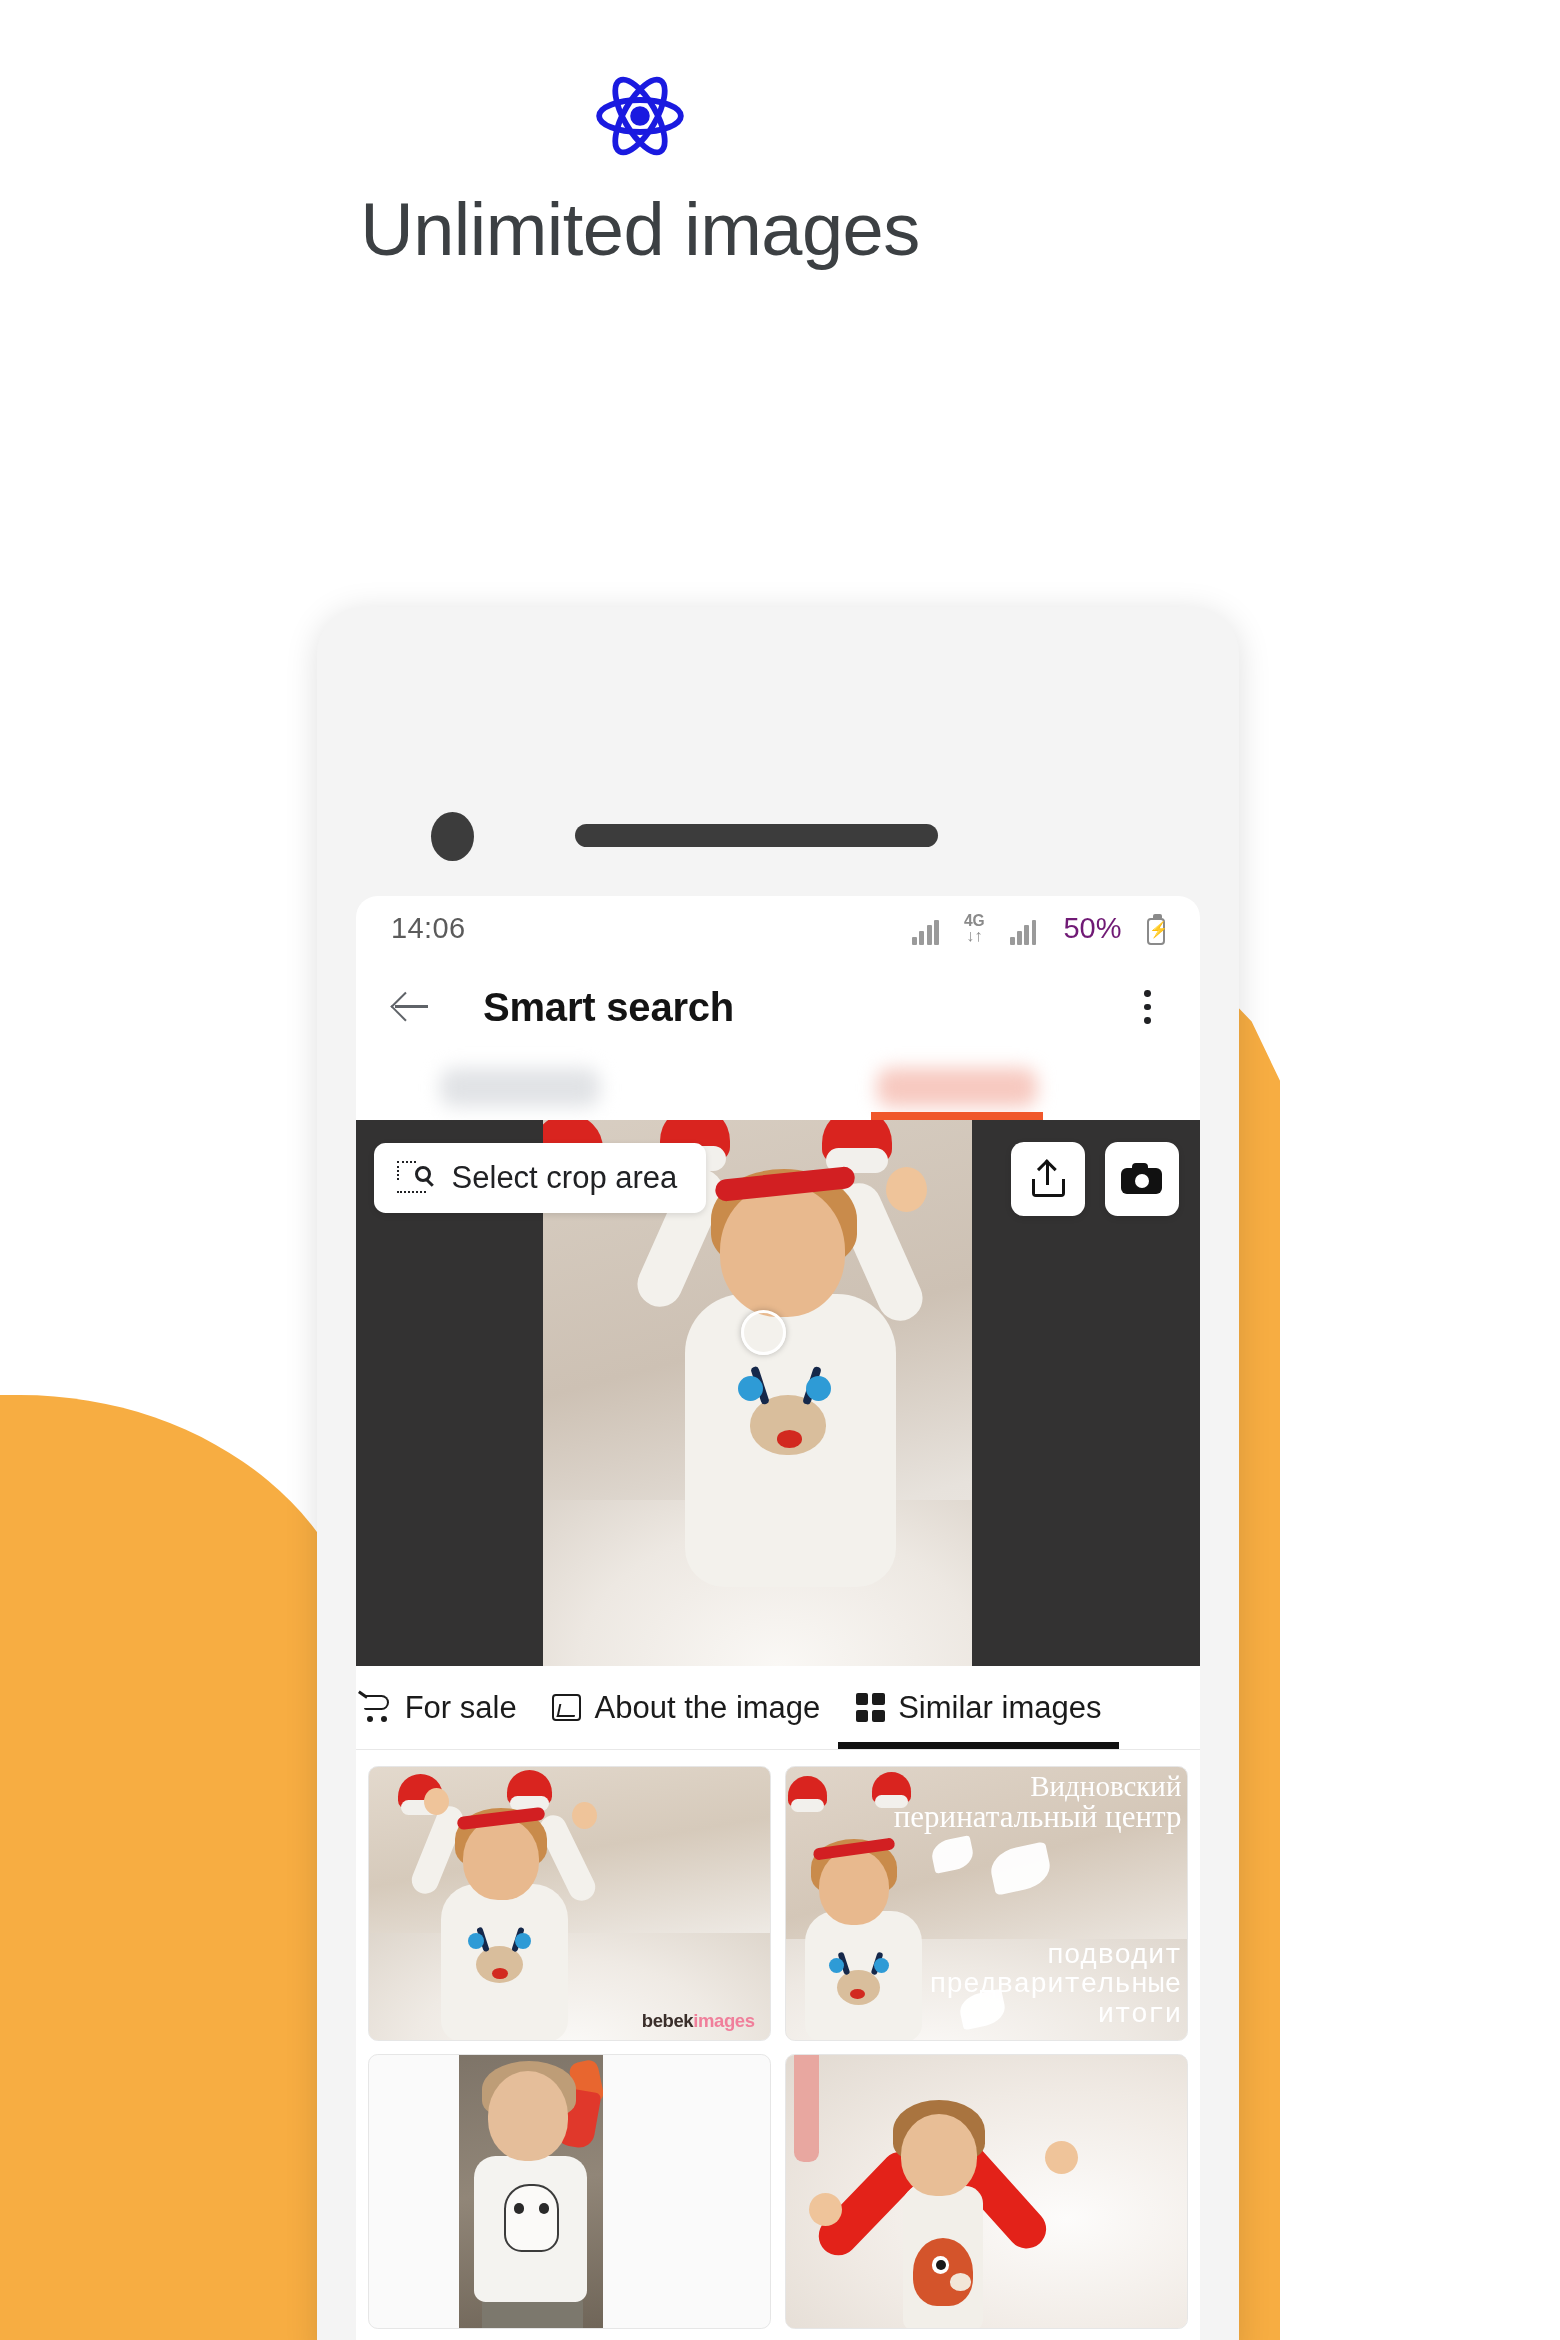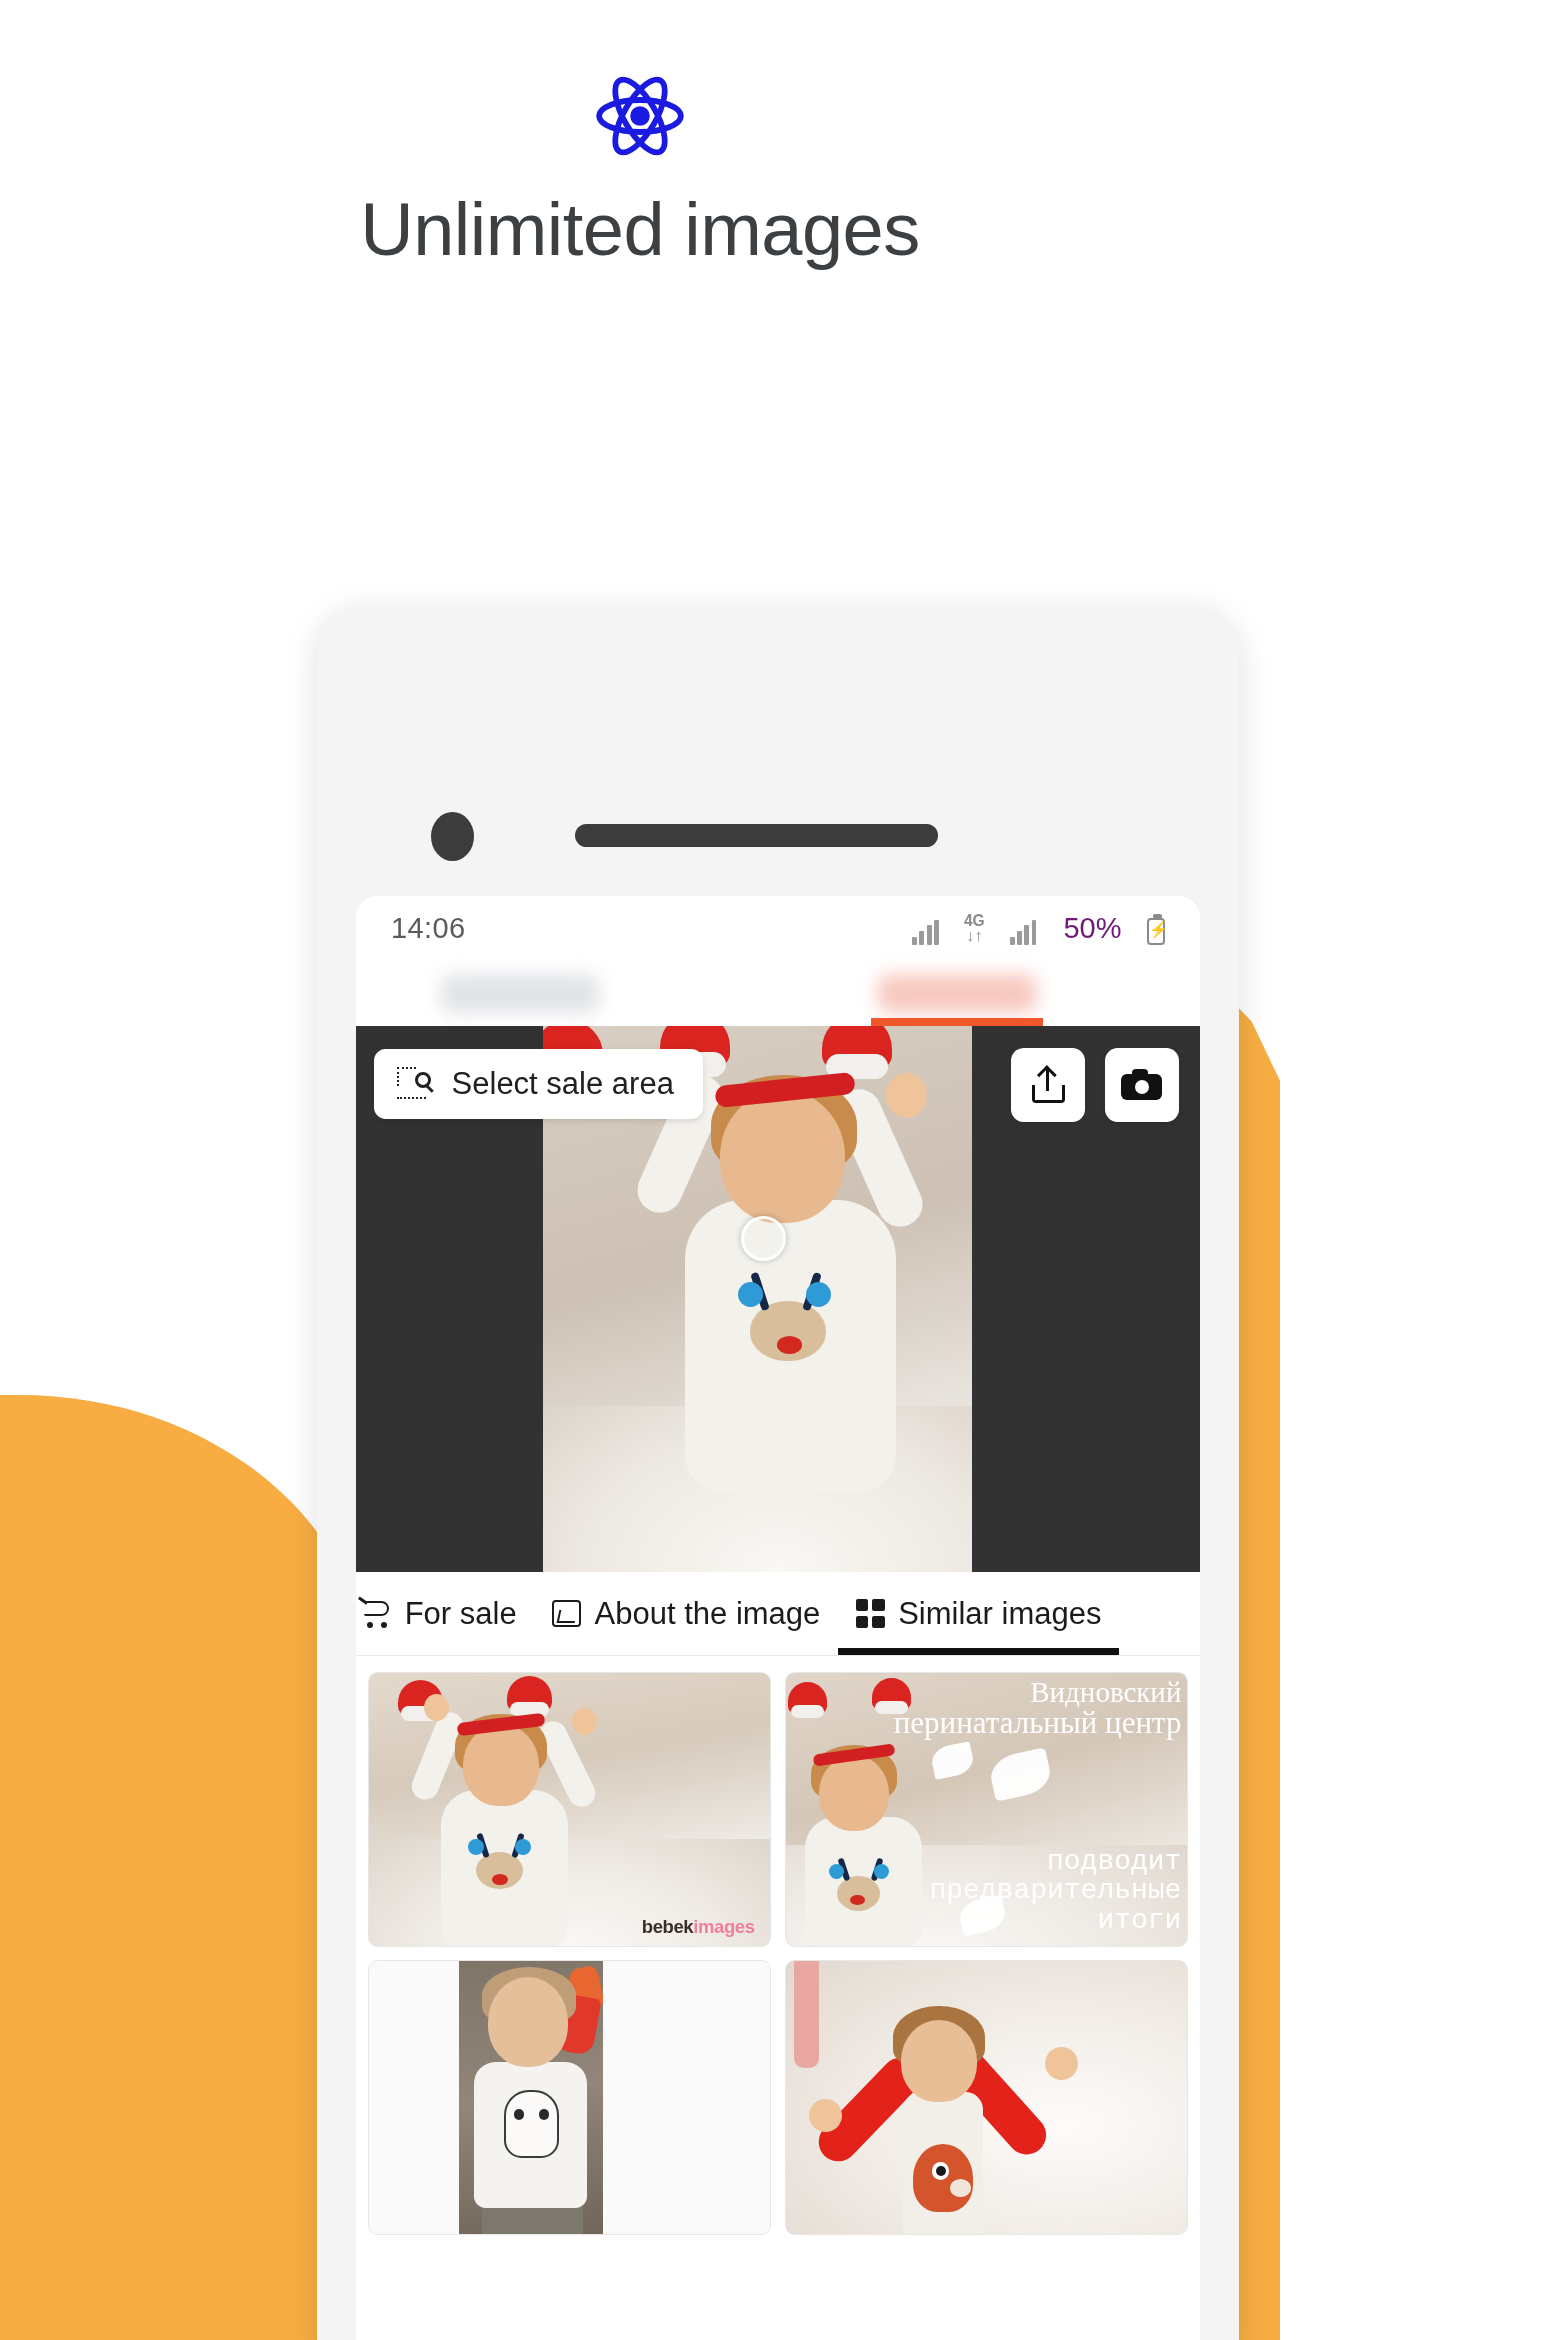--- a/index.html
+++ b/index.html
@@ -302,20 +302,29 @@
               <i></i>
               <i></i>
               <i></i>
               <i></i>
             </div>
           <div class="sb-pct">50%</div>
           <div class="batt"></div>
         </div>
       </div>
 
+      <div class="appbar">
+        <div class="back-arrow"></div>
+        <div class="appbar-title">Smart search</div>
+        <div class="kebab">
+            <span></span>
+            <span></span>
+            <span></span>
+          </div>
+      </div>
 
       <div class="blur-tabs">
         <div class="blur-pill a"></div>
         <div class="blur-pill b"></div>
         <div class="blur-underline"></div>
       </div>
 
       <div class="viewer">
         <div class="viewer-photo">
           <div class="v-floor"></div>
@@ -341,21 +350,21 @@
 
         <div class="sel-circle"></div>
 
         <div class="crop-btn">
           <div class="crop-icon">
             <div class="dsh top"></div>
             <div class="dsh lft"></div>
             <div class="dsh bot"></div>
             <div class="mag"></div>
           </div>
-          <div class="label">Select sale area</div>
+          <div class="label">Select crop area</div>
         </div>
 
         <div class="viewer-actions">
           <div class="act-btn">
             <div class="ico-share">
               <div class="tray"></div>
                 <div class="stem"></div>
                 <div class="head"></div>
             </div>
           </div>

